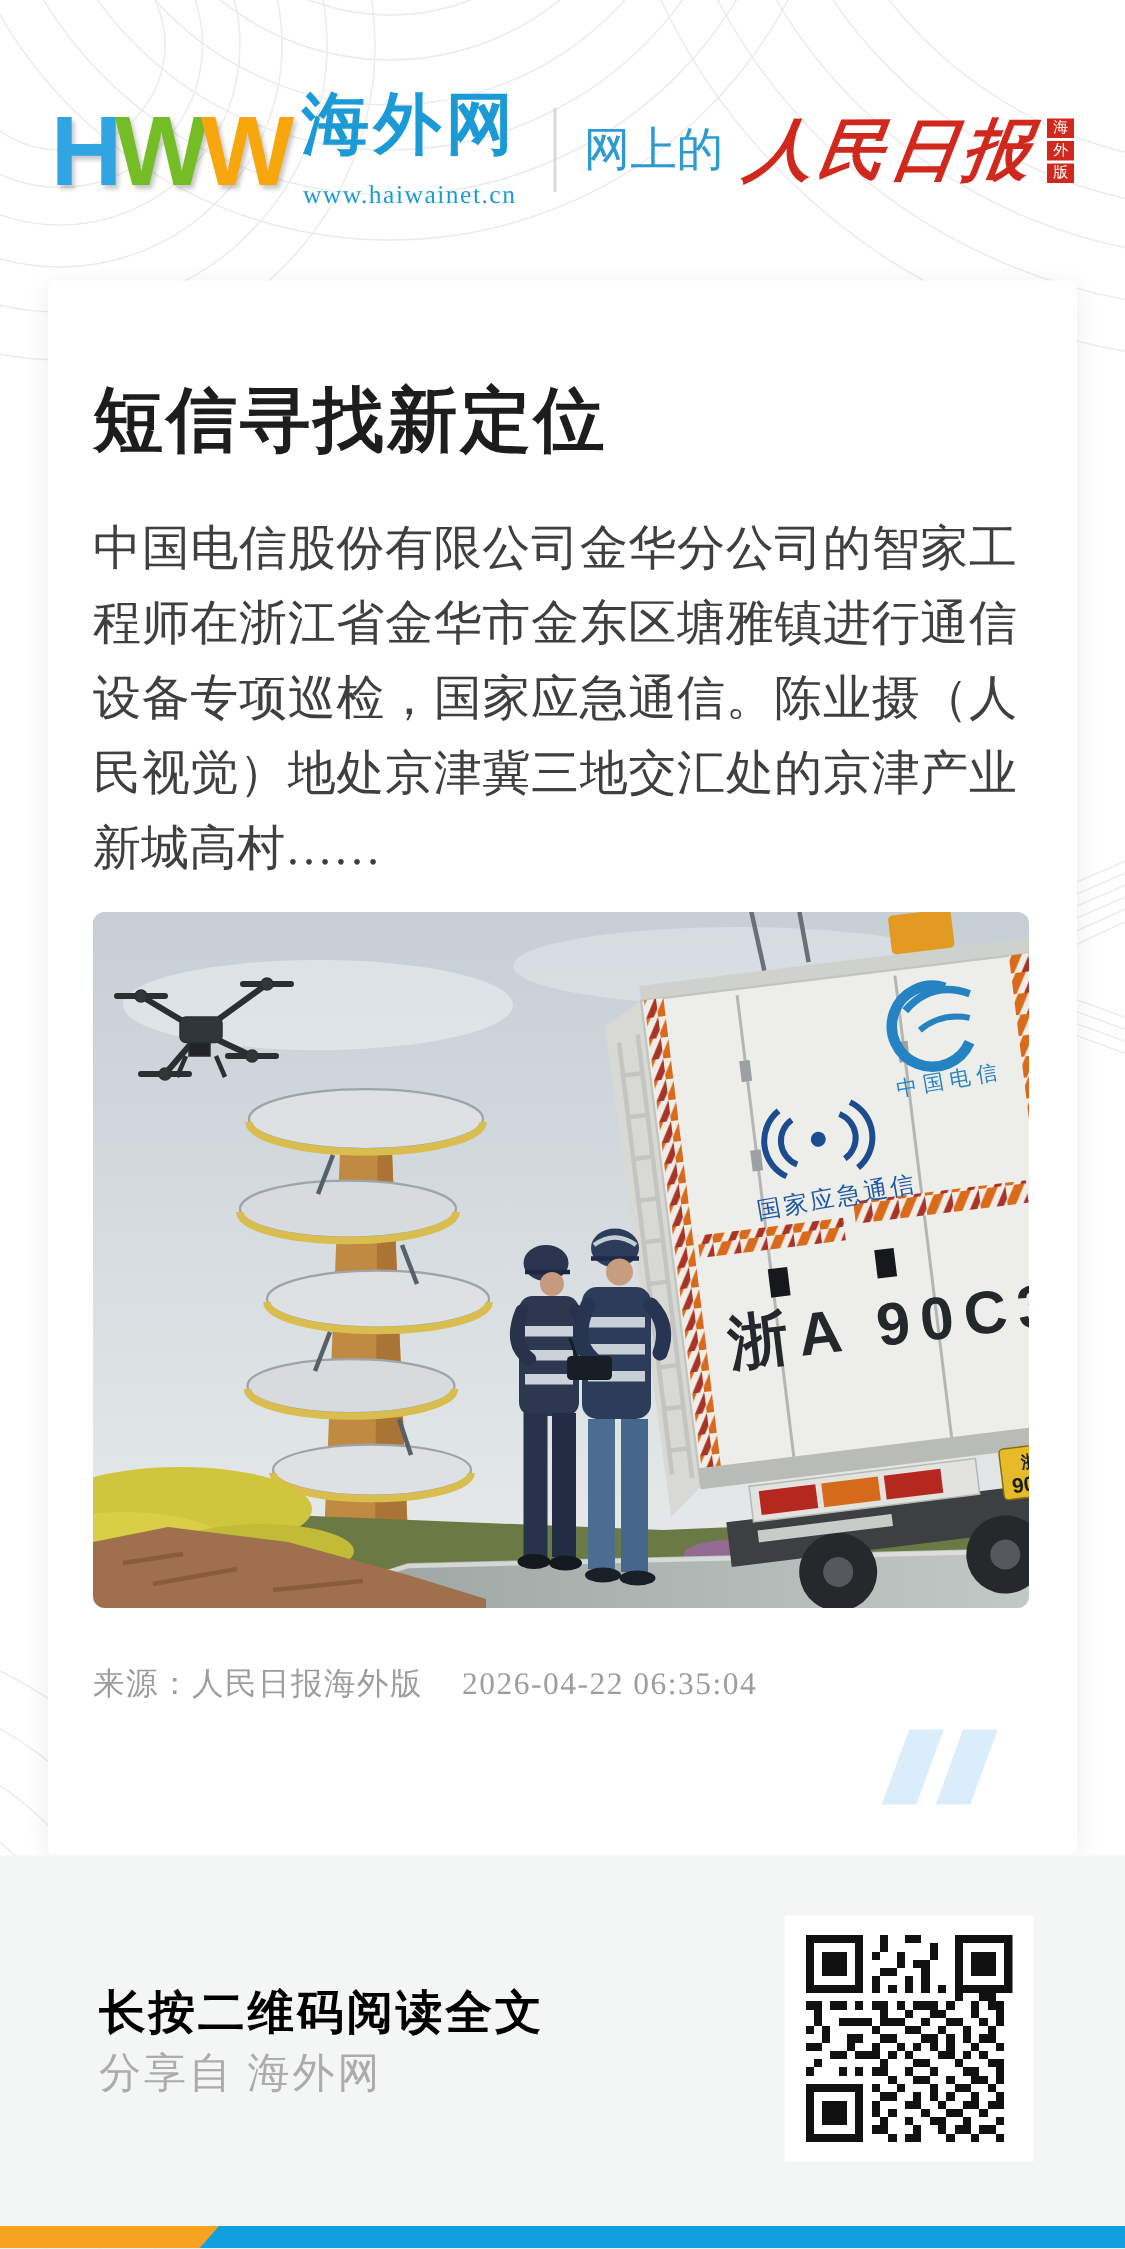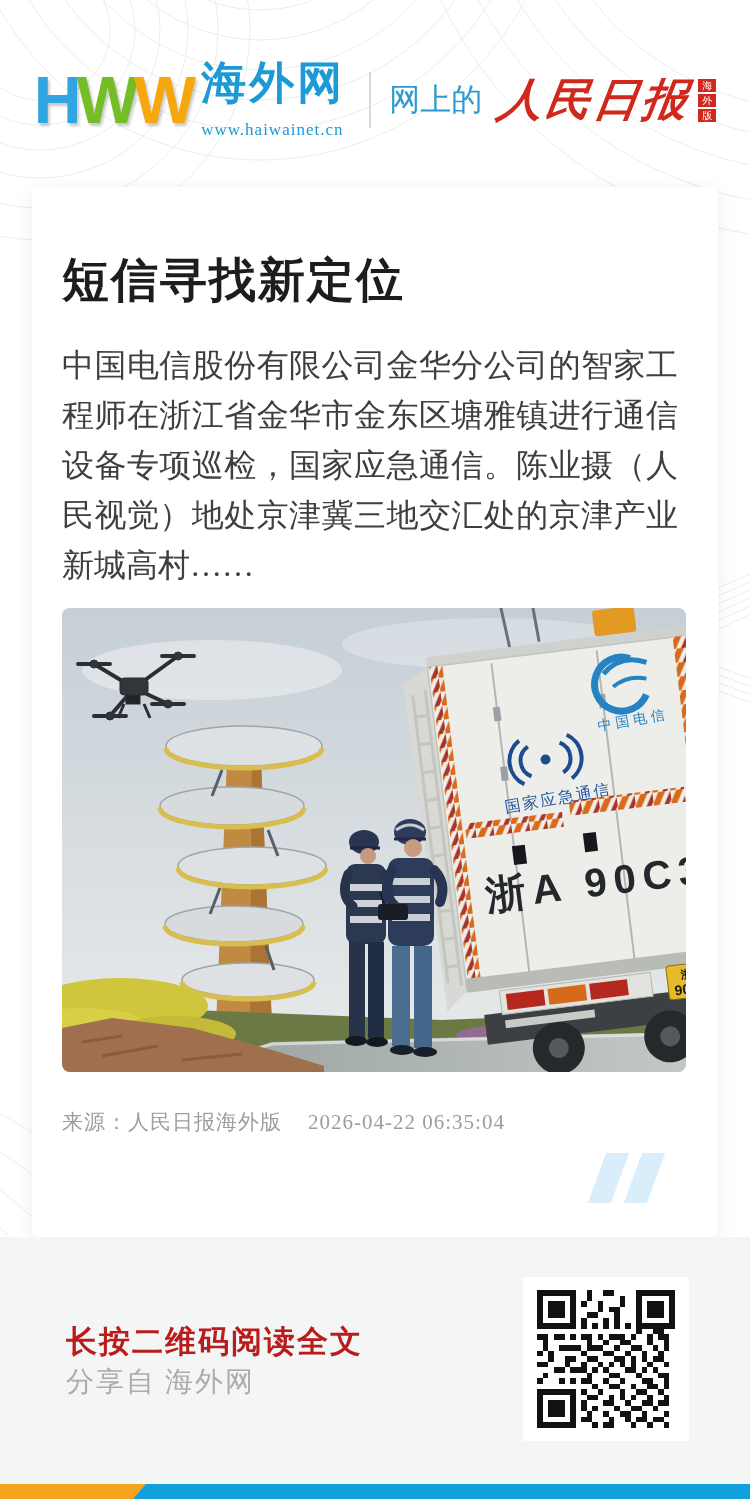--- a/index.html
+++ b/index.html
@@ -9,21 +9,21 @@
 
   
   .masthead{position:absolute;top:60px;left:0;right:0;display:flex;justify-content:center;
             align-items:center;}
   .hww{display:flex;font-family:"Liberation Sans",sans-serif;font-weight:800;font-size:66px;
        line-height:1;letter-spacing:-5px;}
   .hww span{text-shadow:2px 3px 3px rgba(0,0,0,.22);}
   .hww .l-h{color:#2fa5e2;}
   .hww .l-w1{color:#74bd26;}
   .hww .l-w2{color:#f7a60b;}
-  .site{margin-left:10px;color:#1b9ad6;}
+  .site{margin-left:10px;text-align:center;color:#1b9ad6;}
   .site-name{font-size:45px;font-weight:900;font-family:"Liberation Sans",sans-serif;
              letter-spacing:3px;line-height:1;}
   .site-url{font-size:17px;font-weight:normal;letter-spacing:1px;margin-top:15px;}
   .vdiv{width:2px;height:56px;background:#d9d9d9;margin:0 18px 0 24px;}
   .tagline{font-size:31px;color:#2e9ad2;font-family:"Liberation Sans",sans-serif;margin-right:16px;}
   .pd{font-size:45px;font-weight:bold;color:#d0281c;font-style:italic;transform:skewX(-8deg);
       letter-spacing:3px;white-space:nowrap;}
   .pd-badge{margin-left:8px;display:flex;flex-direction:column;gap:2px;}
   .pd-badge span{width:18px;height:13px;background:#d0281c;color:#fff;font-size:10px;
                  line-height:13px;text-align:center;font-family:"Liberation Sans",sans-serif;}
@@ -37,21 +37,21 @@
   .photo{margin:18px 0 0 30px;width:624px;height:464px;border-radius:8px;overflow:hidden;
          position:relative;background:#cfd7db;}
   .photo svg{display:block;}
   .source{margin:36px 30px 0;font-size:21px;color:#9d9d9d;letter-spacing:1px;}
   .source .ts{margin-left:26px;}
   .quotes{position:absolute;right:62px;bottom:34px;display:flex;gap:13px;}
   .quotes i{display:block;width:23px;height:50px;background:#d9edfb;transform:skewX(-20deg);}
 
   
   .footer{position:absolute;left:0;top:1237px;width:750px;height:247px;background:#f4f5f5;}
-  .cta{position:absolute;left:66px;top:84px;font-size:31px;font-weight:bold;color:#b91c1c;
+  .cta{position:absolute;left:66px;top:84px;font-size:31px;font-weight:bold;color:#000000;
        letter-spacing:2px;}
   .share{position:absolute;left:66px;top:126px;font-size:28px;color:#acacac;letter-spacing:2px;}
   .qr{position:absolute;left:523px;top:40px;width:166px;height:164px;background:#fff;
       display:flex;align-items:center;justify-content:center;}
   .qr svg{width:138px;height:138px;}
 
   
   .bottom-bar{position:absolute;left:0;top:1484px;width:750px;height:15px;background:#10a0de;}
   .bottom-bar .orange{position:absolute;left:0;top:0;height:100%;width:146px;background:#f6a41f;
                       clip-path:polygon(0 0,100% 0,91% 100%,0 100%);}

